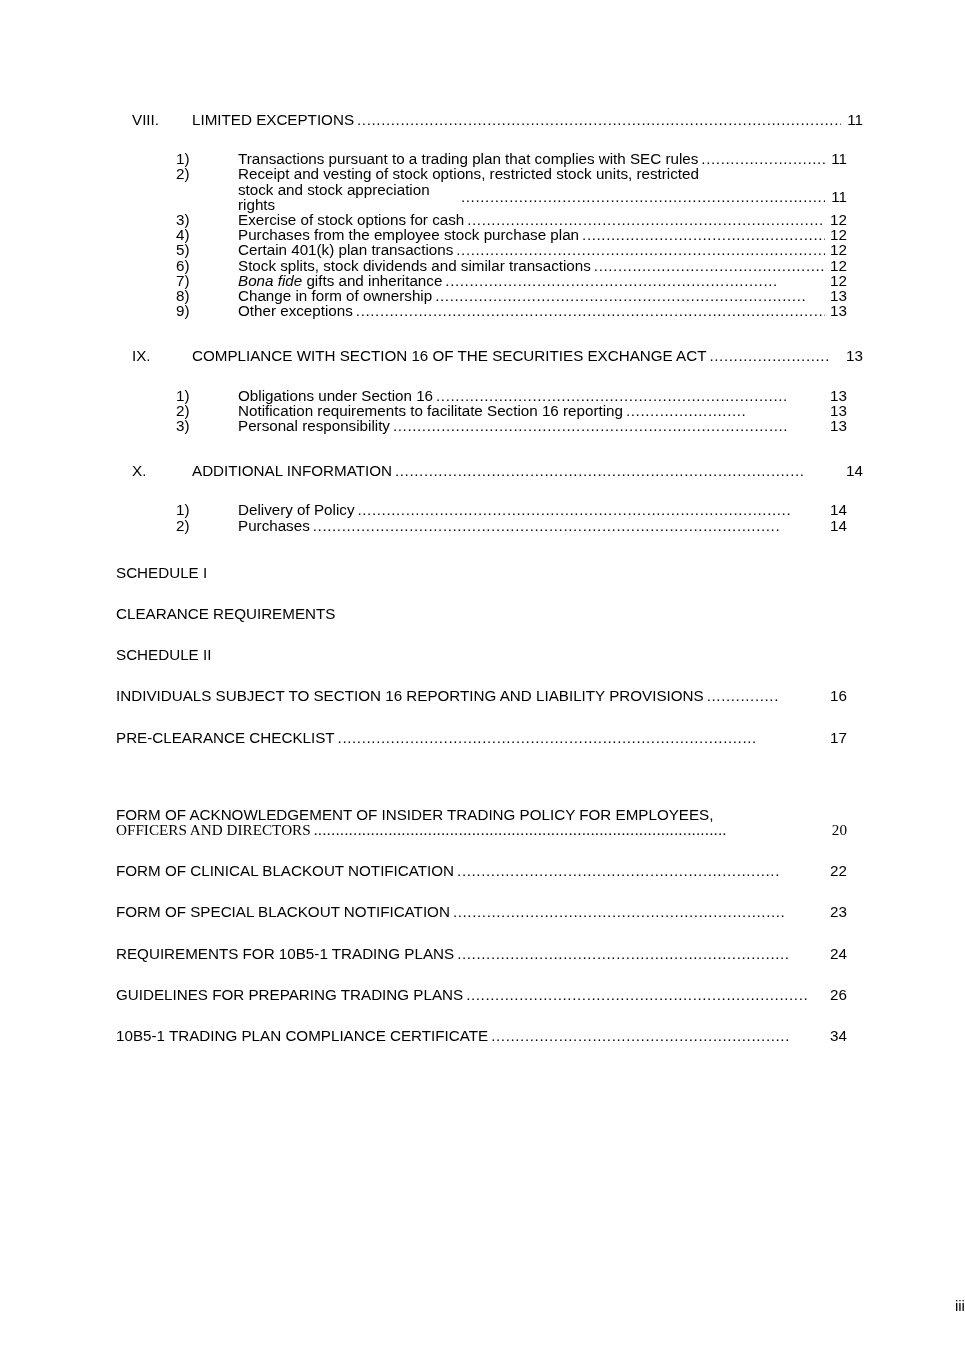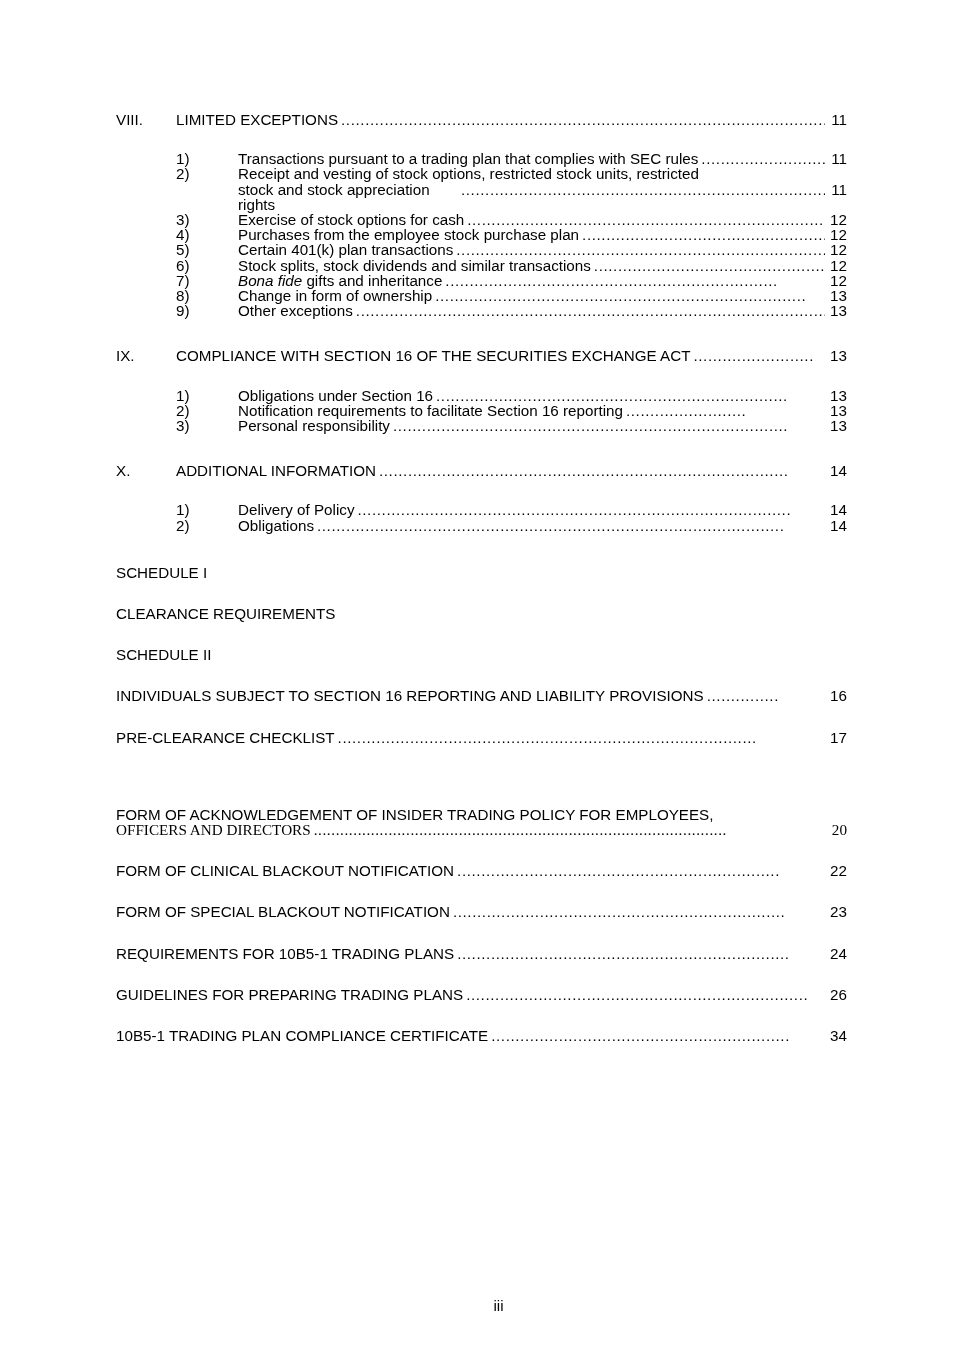--- a/index.html
+++ b/index.html
@@ -22,20 +22,21 @@
     font-size: 15.2px;
     line-height: 1.0;
   }
 
   
   .toc-section {
     display: flex;
     align-items: flex-start;
     width: 100%;
     margin-bottom: 2px;
+    margin-left: 16px;
   }
   .toc-section .num {
     width: 60px;
     flex: 0 0 60px;
     white-space: nowrap;
   }
   .toc-section .txt {
     white-space: nowrap;
   }
   .toc-section .leader {
@@ -99,21 +100,21 @@
   .toc-sub-wrap .line1 {
     display: flex;
     align-items: baseline;
   }
   .toc-sub-wrap .line1 .num {
     width: 62px;
     flex: 0 0 62px;
   }
   .toc-sub-wrap .line2 {
     display: flex;
-    align-items: flex-start;
+    align-items: center;
     padding-left: 62px;
   }
   .toc-sub-wrap .leader {
     flex: 1 1 auto;
     overflow: hidden;
     white-space: nowrap;
     margin: 0 2px 0 3px;
     letter-spacing: 0.6px;
   }
   .toc-sub-wrap .pg {
@@ -174,21 +175,21 @@
     text-align: right;
   }
 
   .block-spacer { height: 26px; }
 
   .page-number {
     position: absolute;
     left: 8px;
     right: 0;
     bottom: 52px;
-    text-align: center;
+    text-align: right;
     font-size: 15.2px;
     padding-left: 24px;
   }
 </style>
 </head>
 <body>
 
 <div class="page">
 
   <div class="toc-section">
@@ -318,21 +319,21 @@
   <div class="sub-list">
     <div class="toc-sub">
       <span class="num">1)</span>
       <span class="txt">Delivery of Policy</span>
       <span class="leader">..........................................................................................</span>
       <span class="pg">14</span>
     </div>
 
     <div class="toc-sub">
       <span class="num">2)</span>
-      <span class="txt">Obligations</span>
+      <span class="txt">Purchases</span>
       <span class="leader">.................................................................................................</span>
       <span class="pg">14</span>
     </div>
   </div>
 
   <div class="block-spacer" style="height:32px"></div>
 
   <div class="sched-plain">SCHEDULE I</div>
 
   <div class="block-spacer"></div>

